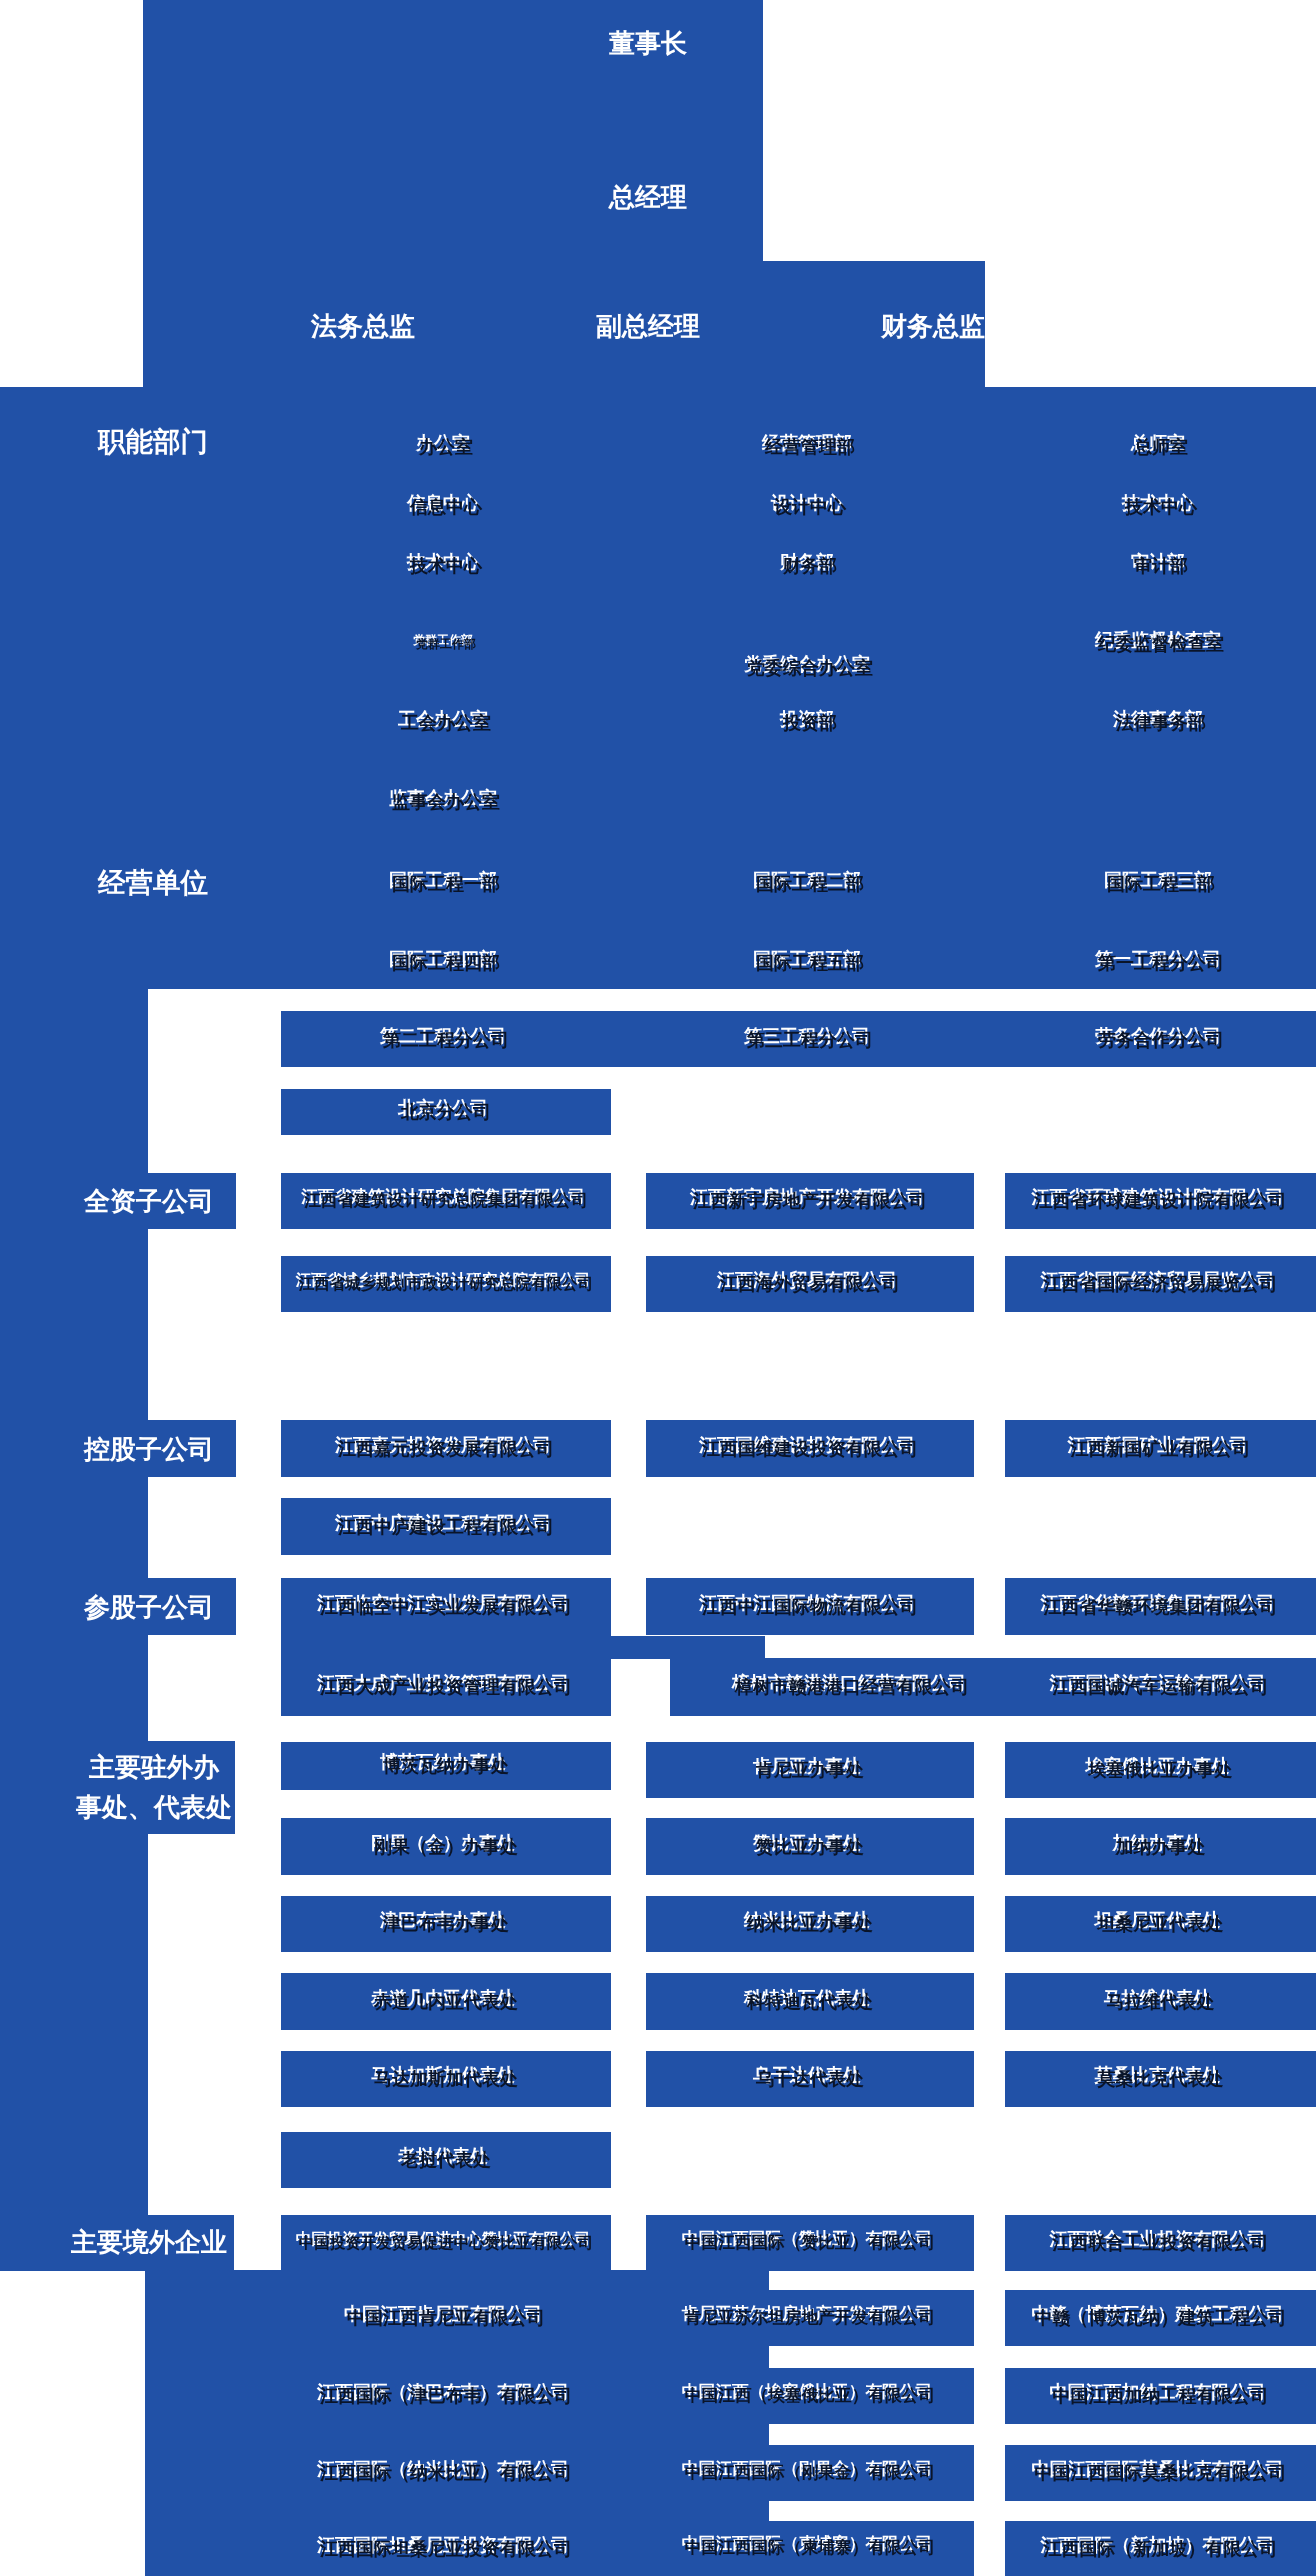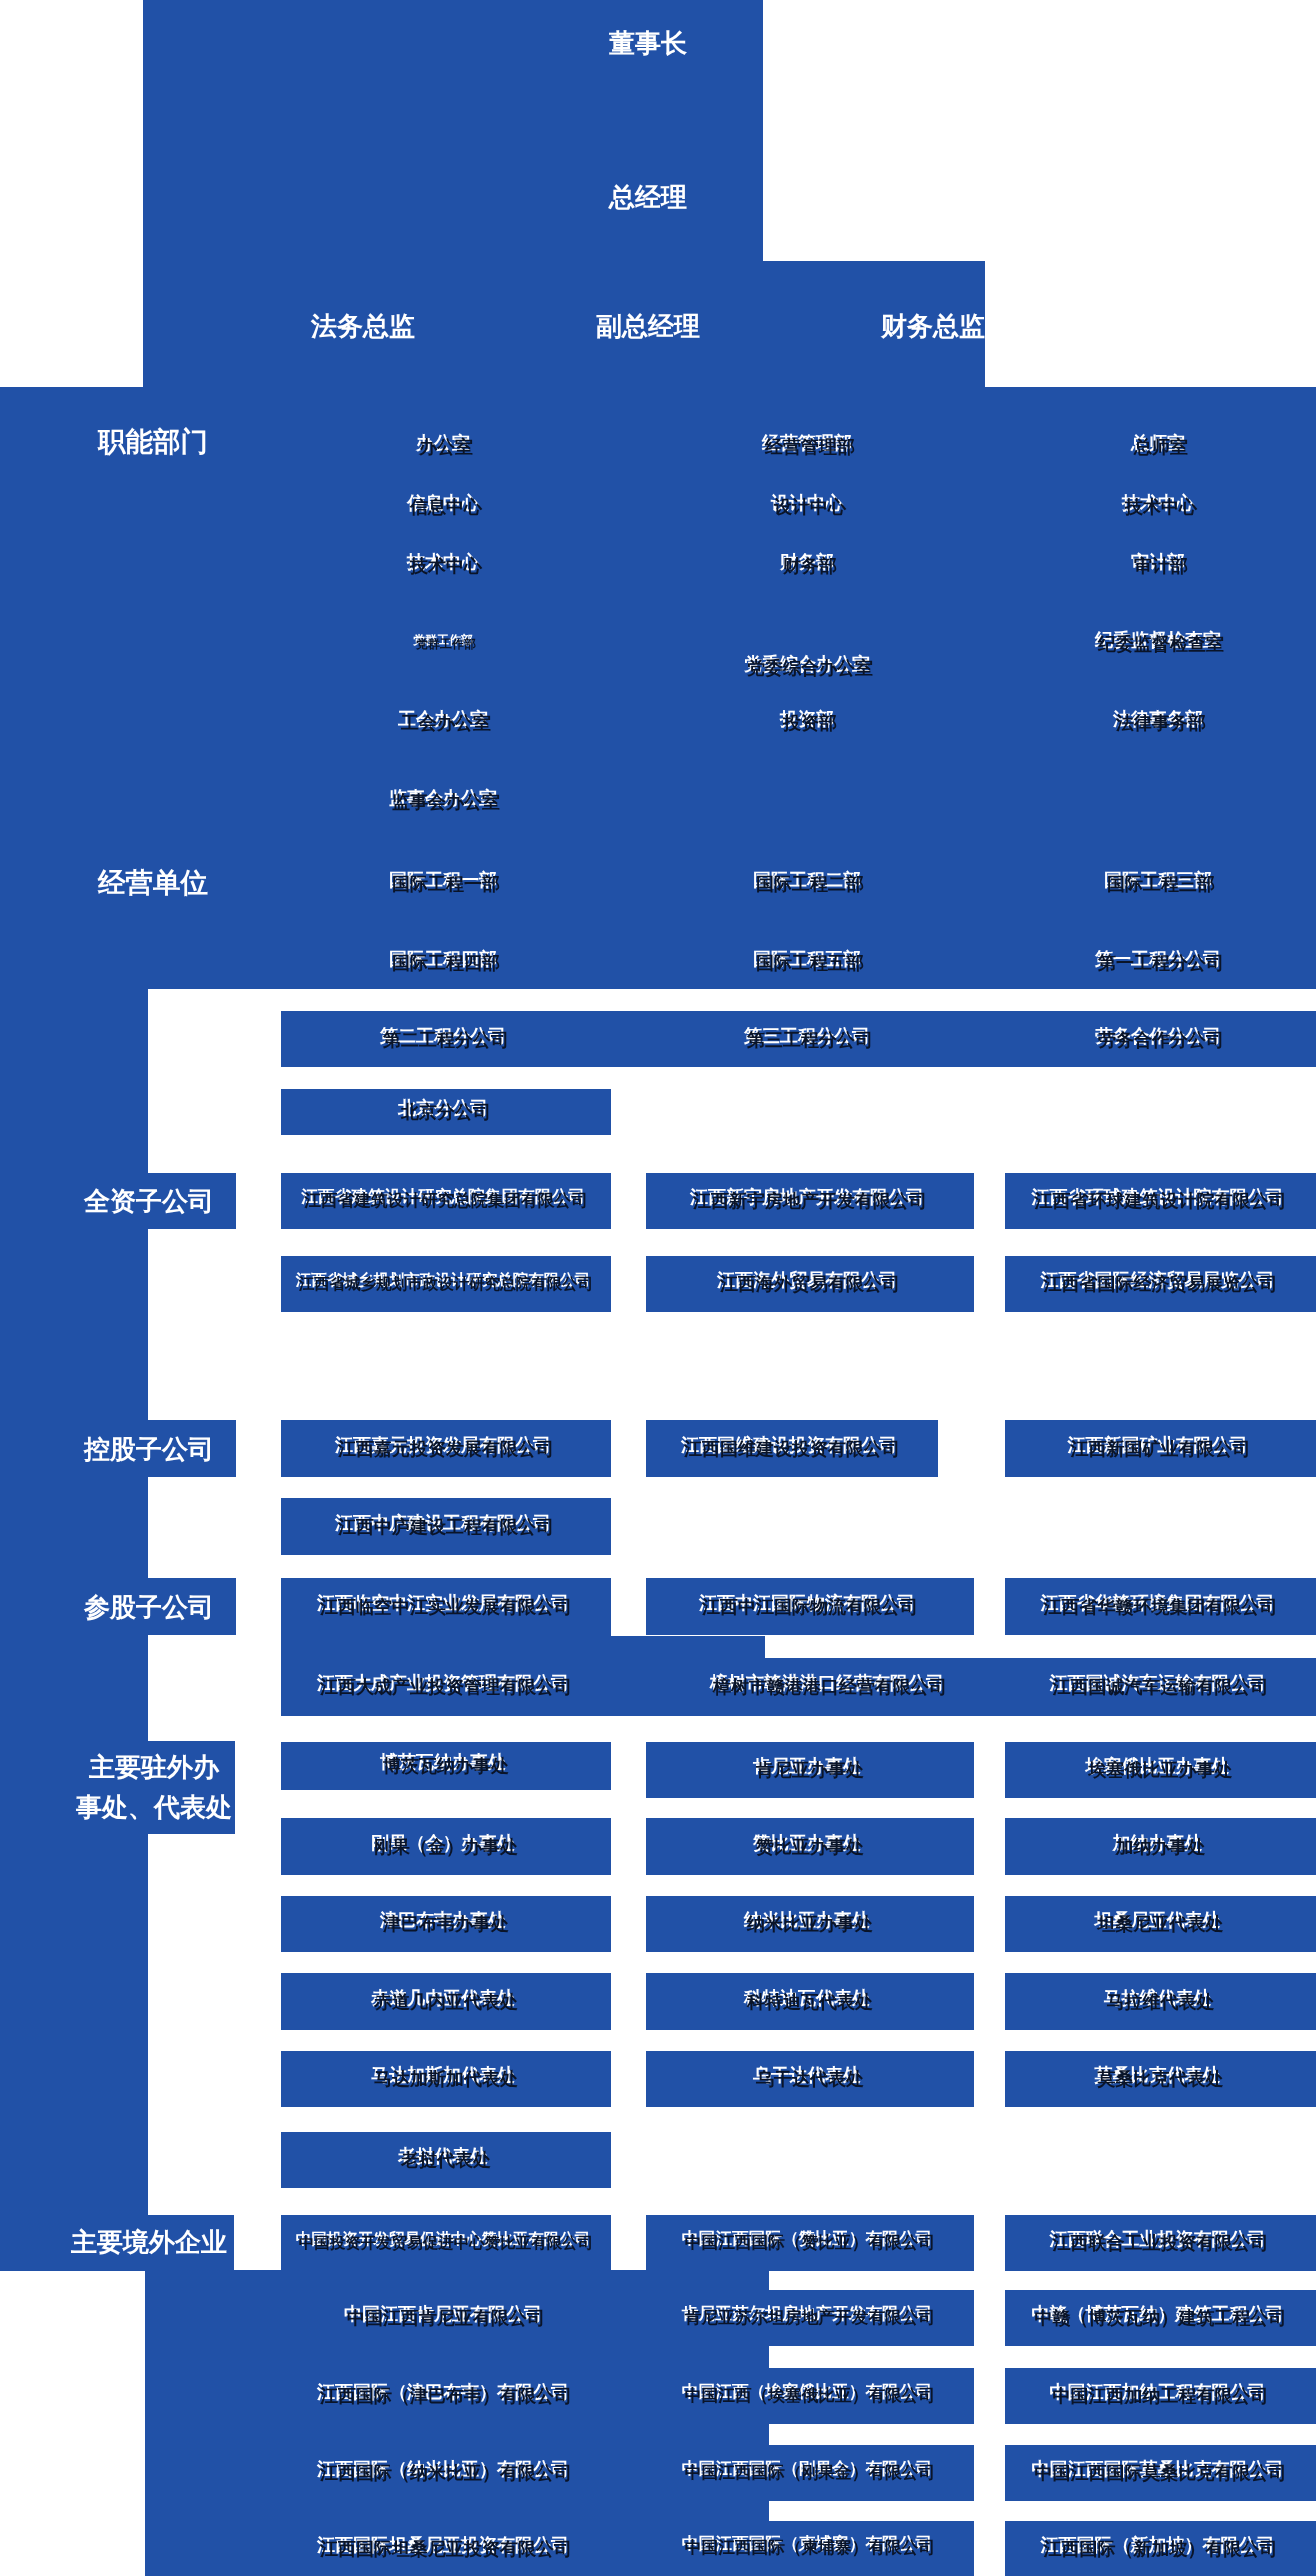--- a/index.html
+++ b/index.html
@@ -90,42 +90,42 @@
     </div>
     <div class="box" style="left: 646px; top: 1256px; width: 328px; height: 56px;">
       <span class="box-label" style="font-size: 18px;">江西海外贸易有限公司</span>
     </div>
     <div class="box" style="left: 1005px; top: 1256px; width: 311px; height: 56px;">
       <span class="box-label" style="font-size: 18px;">江西省国际经济贸易展览公司</span>
     </div>
     <div class="box" style="left: 281px; top: 1420px; width: 330px; height: 57px;">
       <span class="box-label" style="font-size: 18px;">江西嘉元投资发展有限公司</span>
     </div>
-    <div class="box" style="left: 646px; top: 1420px; width: 292px; height: 57px;">
+    <div class="box" style="left: 646px; top: 1420px; width: 328px; height: 57px;">
       <span class="box-label" style="font-size: 18px;">江西国维建设投资有限公司</span>
     </div>
     <div class="box" style="left: 1005px; top: 1420px; width: 311px; height: 57px;">
       <span class="box-label" style="font-size: 18px;">江西新国矿业有限公司</span>
     </div>
     <div class="box" style="left: 281px; top: 1498px; width: 330px; height: 57px;">
       <span class="box-label" style="font-size: 18px;">江西中庐建设工程有限公司</span>
     </div>
     <div class="box" style="left: 281px; top: 1578px; width: 330px; height: 57px;">
       <span class="box-label" style="font-size: 18px;">江西临空中江实业发展有限公司</span>
     </div>
     <div class="box" style="left: 646px; top: 1578px; width: 328px; height: 57px;">
       <span class="box-label" style="font-size: 18px;">江西中江国际物流有限公司</span>
     </div>
     <div class="box" style="left: 1005px; top: 1578px; width: 311px; height: 57px;">
       <span class="box-label" style="font-size: 18px;">江西省华赣环境集团有限公司</span>
     </div>
     <div class="box" style="left: 281px; top: 1658px; width: 330px; height: 58px;">
       <span class="box-label" style="font-size: 18px;">江西大成产业投资管理有限公司</span>
     </div>
-    <div class="box" style="left: 608px; top: 1658px; width: 364px; height: 58px; padding-left: 40px;">
+    <div class="box" style="left: 670px; top: 1658px; width: 364px; height: 58px;">
       <span class="box-label" style="font-size: 18px;">樟树市赣港港口经营有限公司</span>
     </div>
     <div class="box" style="left: 1005px; top: 1658px; width: 311px; height: 58px;">
       <span class="box-label" style="font-size: 18px;">江西国诚汽车运输有限公司</span>
     </div>
     <div class="box" style="left: 281px; top: 1742px; width: 330px; height: 48px;">
       <span class="box-label" style="font-size: 18px;">博茨瓦纳办事处</span>
     </div>
     <div class="box" style="left: 646px; top: 1742px; width: 328px; height: 56px;">
       <span class="box-label" style="font-size: 18px;">肯尼亚办事处</span>

